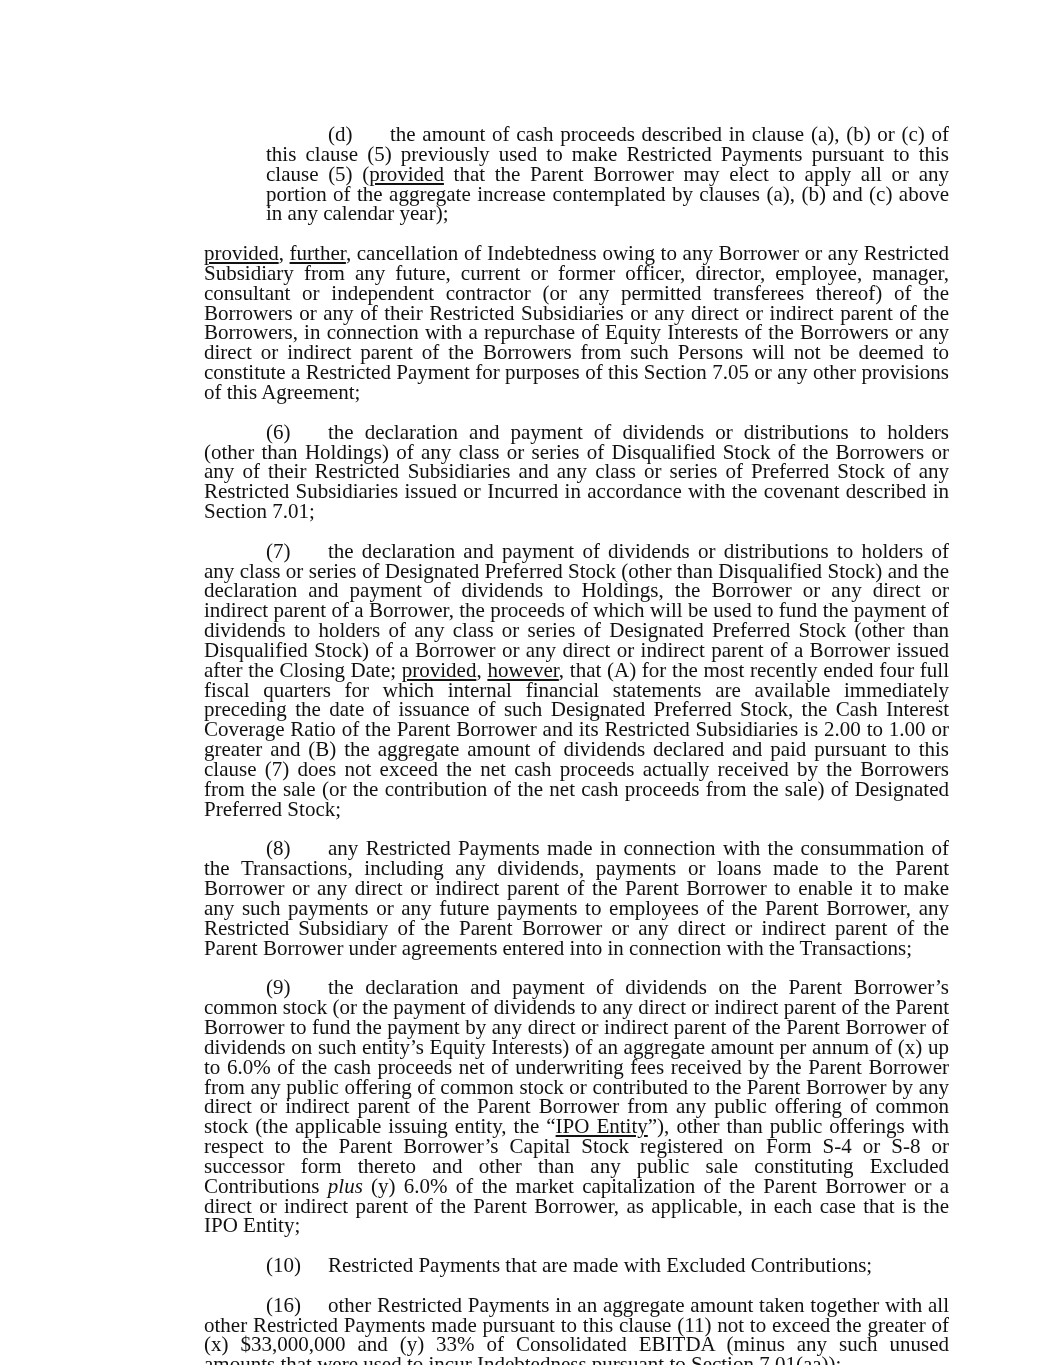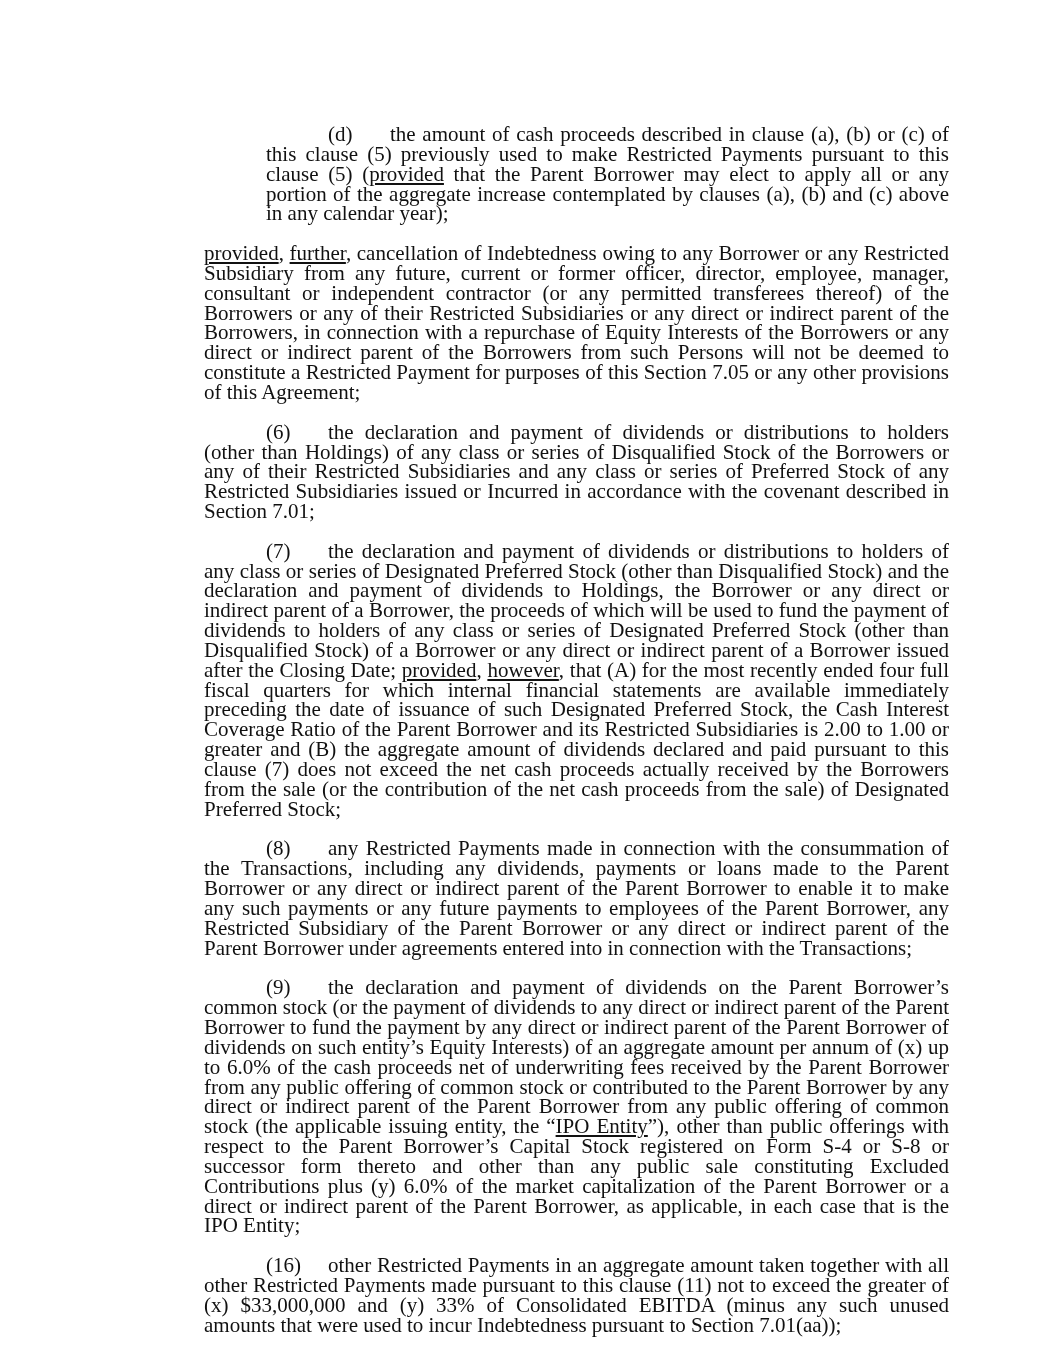--- a/index.html
+++ b/index.html
@@ -10,21 +10,21 @@
       font-size: 21px; line-height: 19.85px; color: #111111;
       text-align: justify;
       margin-left: 18px;
     }
     .para { margin: 0 0 19.85px 0; }
     .indent-first { text-indent: 62px; }
     .sub { margin-left: 62px; }
     .sub .lead { text-indent: 62px; }
     .num { display: inline-block; width: 62px; text-indent: 0; }
     .u { text-decoration: underline; }
-    .i { }
+    .i { font-style: italic; }
     .flush { text-align: left; }
   </style>
 </head>
 <body>
 
 <div class="page">
 
   <p class="para sub">
     <span class="lead" style="display:block;text-indent:62px;"><span class="num">(d)</span><span>the amount of cash proceeds described in clause (a), (b) or (c) of this clause (5) previously used to make Restricted Payments pursuant to this clause (5) (</span><span class="u">provided</span><span> that the Parent Borrower may elect to apply all or any portion of the aggregate increase contemplated by clauses (a), (b) and (c) above in any calendar year);</span></span>
   </p>
@@ -32,17 +32,18 @@
   <p class="para"><span class="u">provided</span><span>, </span><span class="u">further</span><span>, cancellation of Indebtedness owing to any Borrower or any Restricted Subsidiary from any future, current or former officer, director, employee, manager, consultant or independent contractor (or any permitted transferees thereof) of the Borrowers or any of their Restricted Subsidiaries or any direct or indirect parent of the Borrowers, in connection with a repurchase of Equity Interests of the Borrowers or any direct or indirect parent of the Borrowers from such Persons will not be deemed to constitute a Restricted Payment for purposes of this Section 7.05 or any other provisions of this Agreement;</span></p>
 
   <p class="para indent-first"><span class="num">(6)</span><span>the declaration and payment of dividends or distributions to holders (other than Holdings) of any class or series of Disqualified Stock of the Borrowers or any of their Restricted Subsidiaries and any class or series of Preferred Stock of any Restricted Subsidiaries issued or Incurred in accordance with the covenant described in Section 7.01;</span></p>
 
   <p class="para indent-first"><span class="num">(7)</span><span>the declaration and payment of dividends or distributions to holders of any class or series of Designated Preferred Stock (other than Disqualified Stock) and the declaration and payment of dividends to Holdings, the Borrower or any direct or indirect parent of a Borrower, the proceeds of which will be used to fund the payment of dividends to holders of any class or series of Designated Preferred Stock (other than Disqualified Stock) of a Borrower or any direct or indirect parent of a Borrower issued after the Closing Date; </span><span class="u">provided</span><span>, </span><span class="u">however</span><span>, that (A) for the most recently ended four full fiscal quarters for which internal financial statements are available immediately preceding the date of issuance of such Designated Preferred Stock, the Cash Interest Coverage Ratio of the Parent Borrower and its Restricted Subsidiaries is 2.00 to 1.00 or greater and (B) the aggregate amount of dividends declared and paid pursuant to this clause (7) does not exceed the net cash proceeds actually received by the Borrowers from the sale (or the contribution of the net cash proceeds from the sale) of Designated Preferred Stock;</span></p>
 
   <p class="para indent-first"><span class="num">(8)</span><span>any Restricted Payments made in connection with the consummation of the Transactions, including any dividends, payments or loans made to the Parent Borrower or any direct or indirect parent of the Parent Borrower to enable it to make any such payments or any future payments to employees of the Parent Borrower, any Restricted Subsidiary of the Parent Borrower or any direct or indirect parent of the Parent Borrower under agreements entered into in connection with the Transactions;</span></p>
 
   <p class="para indent-first"><span class="num">(9)</span><span>the declaration and payment of dividends on the Parent Borrower’s common stock (or the payment of dividends to any direct or indirect parent of the Parent Borrower to fund the payment by any direct or indirect parent of the Parent Borrower of dividends on such entity’s Equity Interests) of an aggregate amount per annum of (x) up to 6.0% of the cash proceeds net of underwriting fees received by the Parent Borrower from any public offering of common stock or contributed to the Parent Borrower by any direct or indirect parent of the Parent Borrower from any public offering of common stock (the applicable issuing entity, the “</span><span class="u">IPO Entity</span><span>”), other than public offerings with respect to the Parent Borrower’s Capital Stock registered on Form S-4 or S-8 or successor form thereto and other than any public sale constituting Excluded Contributions </span><span class="i">plus</span><span> (y) 6.0% of the market capitalization of the Parent Borrower or a direct or indirect parent of the Parent Borrower, as applicable, in each case that is the IPO Entity;</span></p>
 
+  <p class="para indent-first flush"><span class="num">(10)</span><span>Restricted Payments that are made with Excluded Contributions;</span></p>
 
   <p class="para indent-first"><span class="num">(16)</span><span>other Restricted Payments in an aggregate amount taken together with all other Restricted Payments made pursuant to this clause (11) not to exceed the greater of (x) $33,000,000 and (y) 33% of Consolidated EBITDA (minus any such unused amounts that were used to incur Indebtedness pursuant to Section 7.01(aa));</span></p>
 
 
 </div>
 
 </body></html>

